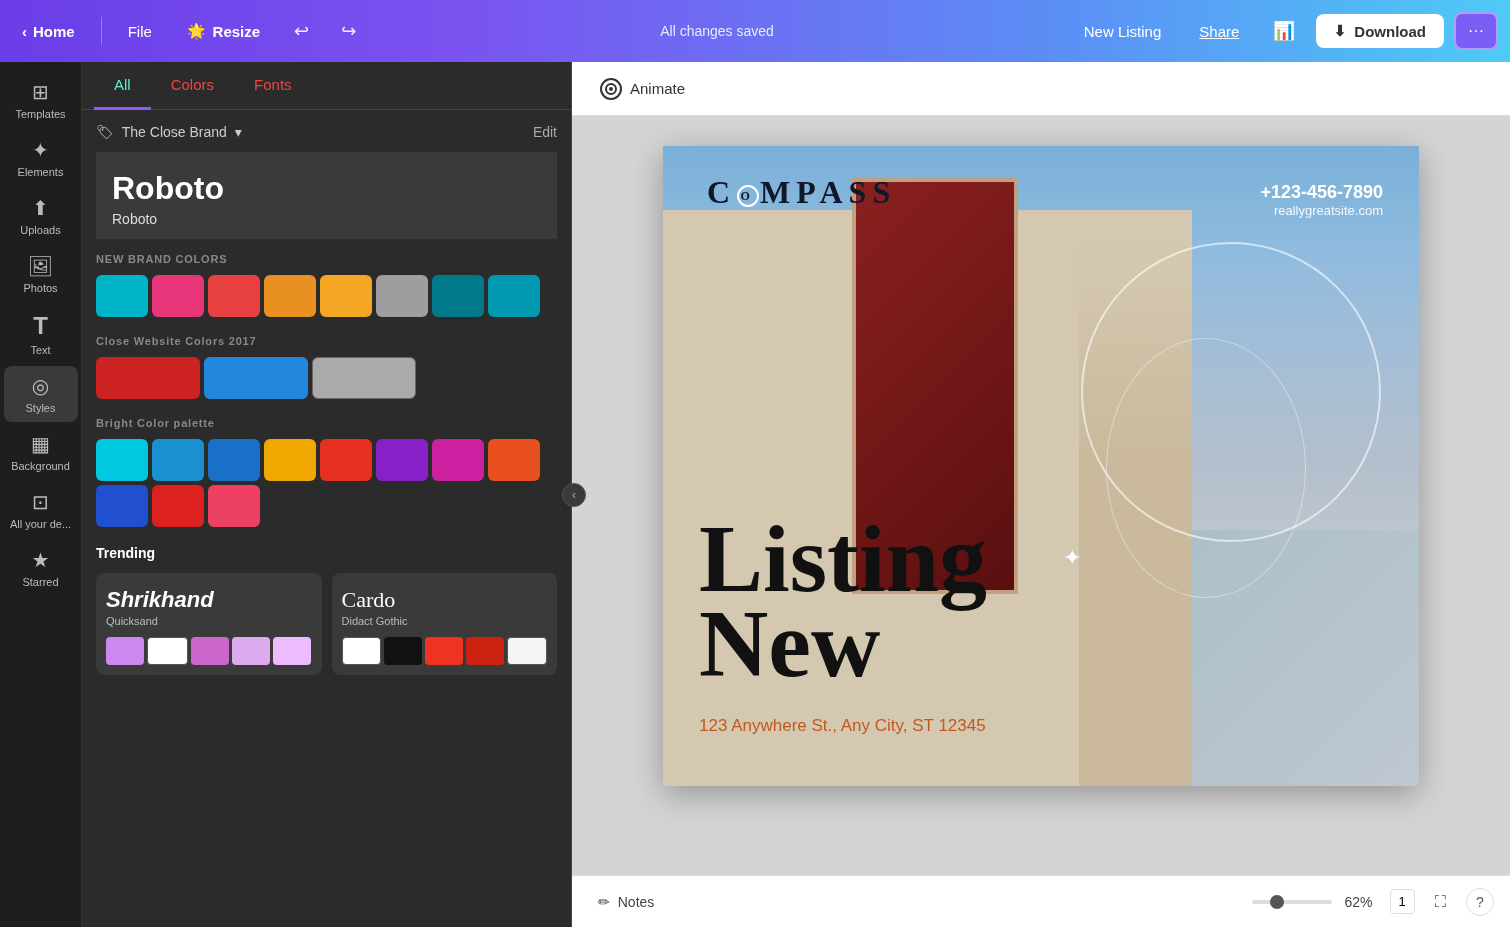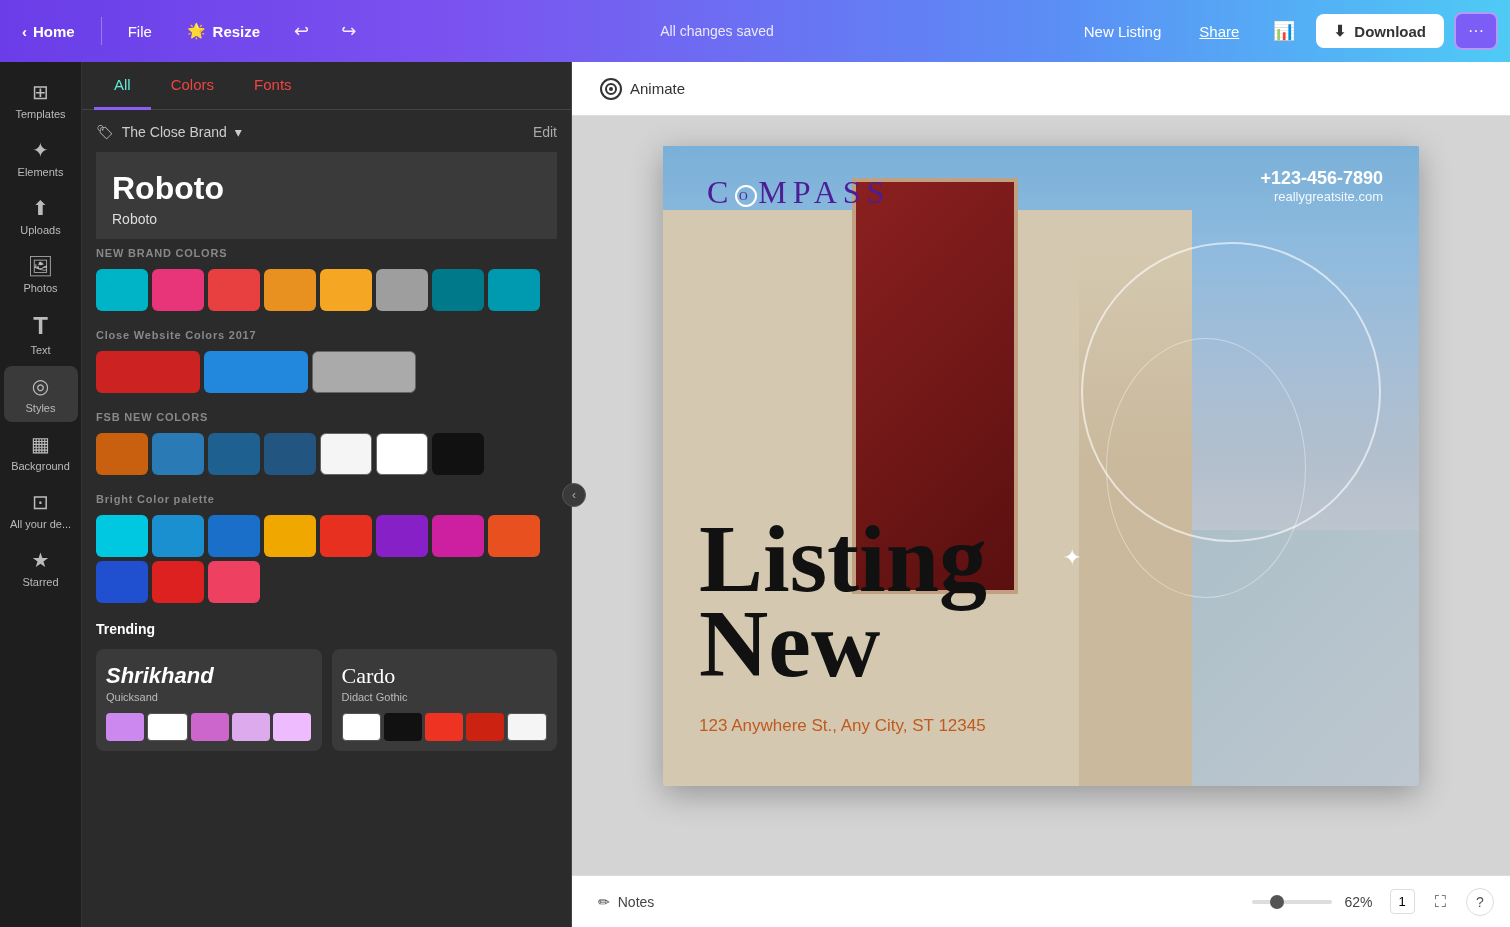--- a/index.html
+++ b/index.html
@@ -65,21 +65,21 @@
     .panel-content::-webkit-scrollbar-thumb { background: #555; border-radius: 3px; }
 
     
     .brand-header { display: flex; align-items: center; justify-content: space-between; margin-bottom: 12px; }
     .brand-name { display: flex; align-items: center; gap: 8px; font-size: 14px; color: #ccc; cursor: pointer; }
     .edit-btn { color: #aaa; font-size: 14px; cursor: pointer; background: none; border: none; }
 
     
     .font-preview {
       background: #3a3a3a; border-radius: 0; padding: 18px 16px 12px;
-      margin-bottom: 8px; cursor: pointer;
+      margin-bottom: 14px; cursor: pointer;
     }
     .font-preview-large { font-size: 32px; font-weight: 700; color: #fff; font-family: Arial, sans-serif; }
     .font-preview-small { font-size: 14px; color: #ddd; margin-top: 4px; }
 
     
     .color-section { margin-bottom: 18px; }
     .color-section-title { font-size: 11px; color: #888; font-weight: 600; letter-spacing: 0.8px; margin-bottom: 10px; }
     .color-row { display: flex; gap: 4px; flex-wrap: wrap; }
     .color-swatch { width: 52px; height: 42px; border-radius: 6px; cursor: pointer; flex-shrink: 0; }
 
@@ -264,32 +264,20 @@
 
         <div class="color-section">
           <div class="color-section-title">Close Website Colors 2017</div>
           <div class="color-row">
             <div class="color-swatch" style="background:#cc2222; width:104px;"></div>
             <div class="color-swatch" style="background:#2288dd; width:104px;"></div>
             <div class="color-swatch" style="background:#aaaaaa; width:104px; border:1px solid #666;"></div>
           </div>
         </div>
 
-        <div class="color-section">
-          <div class="color-section-title">FSB NEW COLORS</div>
-          <div class="color-row">
-            <div class="color-swatch" style="background:#c86010;"></div>
-            <div class="color-swatch" style="background:#2a7ab5;"></div>
-            <div class="color-swatch" style="background:#1e6090;"></div>
-            <div class="color-swatch" style="background:#225580;"></div>
-            <div class="color-swatch" style="background:#f5f5f5; border:1px solid #666;"></div>
-            <div class="color-swatch" style="background:#ffffff; border:1px solid #666;"></div>
-            <div class="color-swatch" style="background:#111111;"></div>
-          </div>
-        </div>
 
         <div class="color-section">
           <div class="color-section-title">Bright Color palette</div>
           <div class="color-row">
             <div class="color-swatch" style="background:#00c8e0;"></div>
             <div class="color-swatch" style="background:#1a90d0;"></div>
             <div class="color-swatch" style="background:#1a70c8;"></div>
             <div class="color-swatch" style="background:#f0a800;"></div>
             <div class="color-swatch" style="background:#e83020;"></div>
             <div class="color-swatch" style="background:#8820c8;"></div>
@@ -365,26 +353,26 @@
           <div style="position:absolute;top:5%;left:25%;width:22%;height:65%;background:linear-gradient(135deg,#8B2020,#5a0f0f);border:4px solid #c0a080;"></div>
 
           <div style="position:absolute;bottom:0;right:0;width:45%;height:85%;background:linear-gradient(to bottom,transparent 0%,rgba(160,120,80,0.2) 40%);"></div>
 
           <div style="position:absolute;right:5%;top:15%;width:300px;height:300px;border:2px solid rgba(255,255,255,0.6);border-radius:50%;"></div>
 
           <div style="position:absolute;right:15%;top:30%;width:200px;height:260px;border:1px solid rgba(255,255,255,0.4);border-radius:50%;"></div>
         </div>
 
         <div style="position:absolute;top:28px;left:44px;z-index:10;">
-          <span style="font-size:32px;font-weight:400;letter-spacing:6px;color:#4c1d95;font-family:Georgia,serif;margin-top:29px;">
+          <span style="font-size:32px;font-weight:700;letter-spacing:6px;color:#0f172a;font-family:Georgia,serif;margin-top:29px;">
             C<span style="display:inline-block;width:22px;height:22px;border:2px solid #fff;border-radius:50%;text-align:center;line-height:18px;font-size:12px;vertical-align:middle;margin:0 1px;">O</span>MPASS
           </span>
         </div>
 
-        <div style="position:absolute;top:22px;right:36px;text-align:right;z-index:10;">
+        <div style="position:absolute;top:36px;right:36px;text-align:right;z-index:10;">
           <div style="font-size:18px;font-weight:600;color:#fff;">+123-456-7890</div>
           <div style="font-size:13px;color:rgba(255,255,255,0.9);">reallygreatsite.com</div>
         </div>
 
         <div style="position:absolute;left:36px;bottom:100px;z-index:10;">
           <div style="font-size:96px;font-weight:800;color:#111;font-family:Georgia,'Times New Roman',serif;line-height:0.88;">
             <div>Listing</div>
             <div>New</div>
           </div>
         </div>

